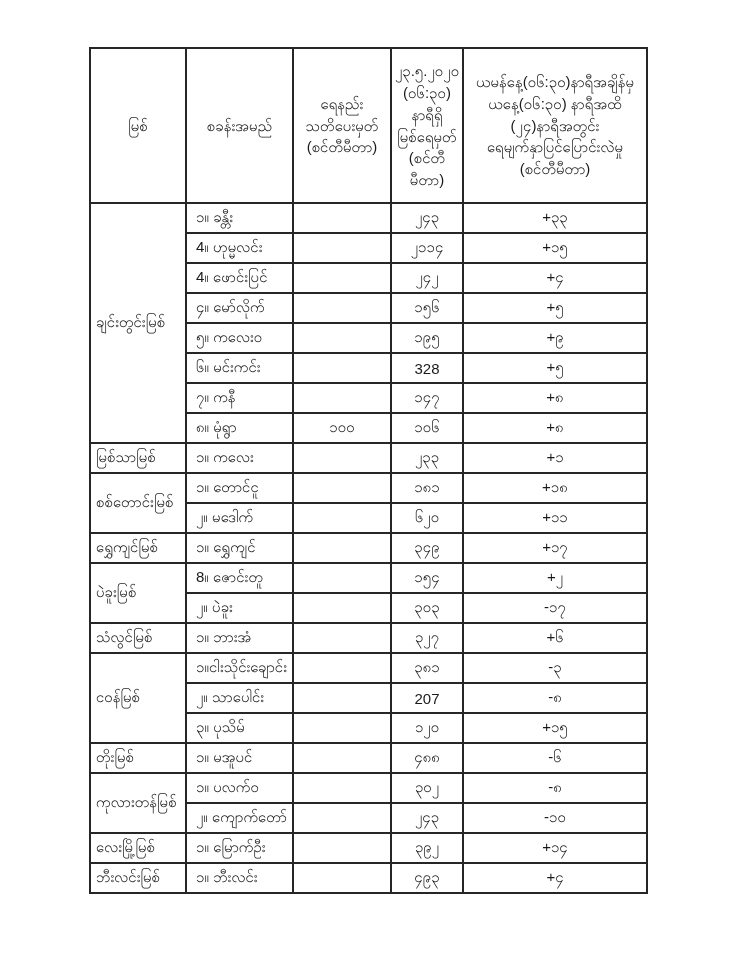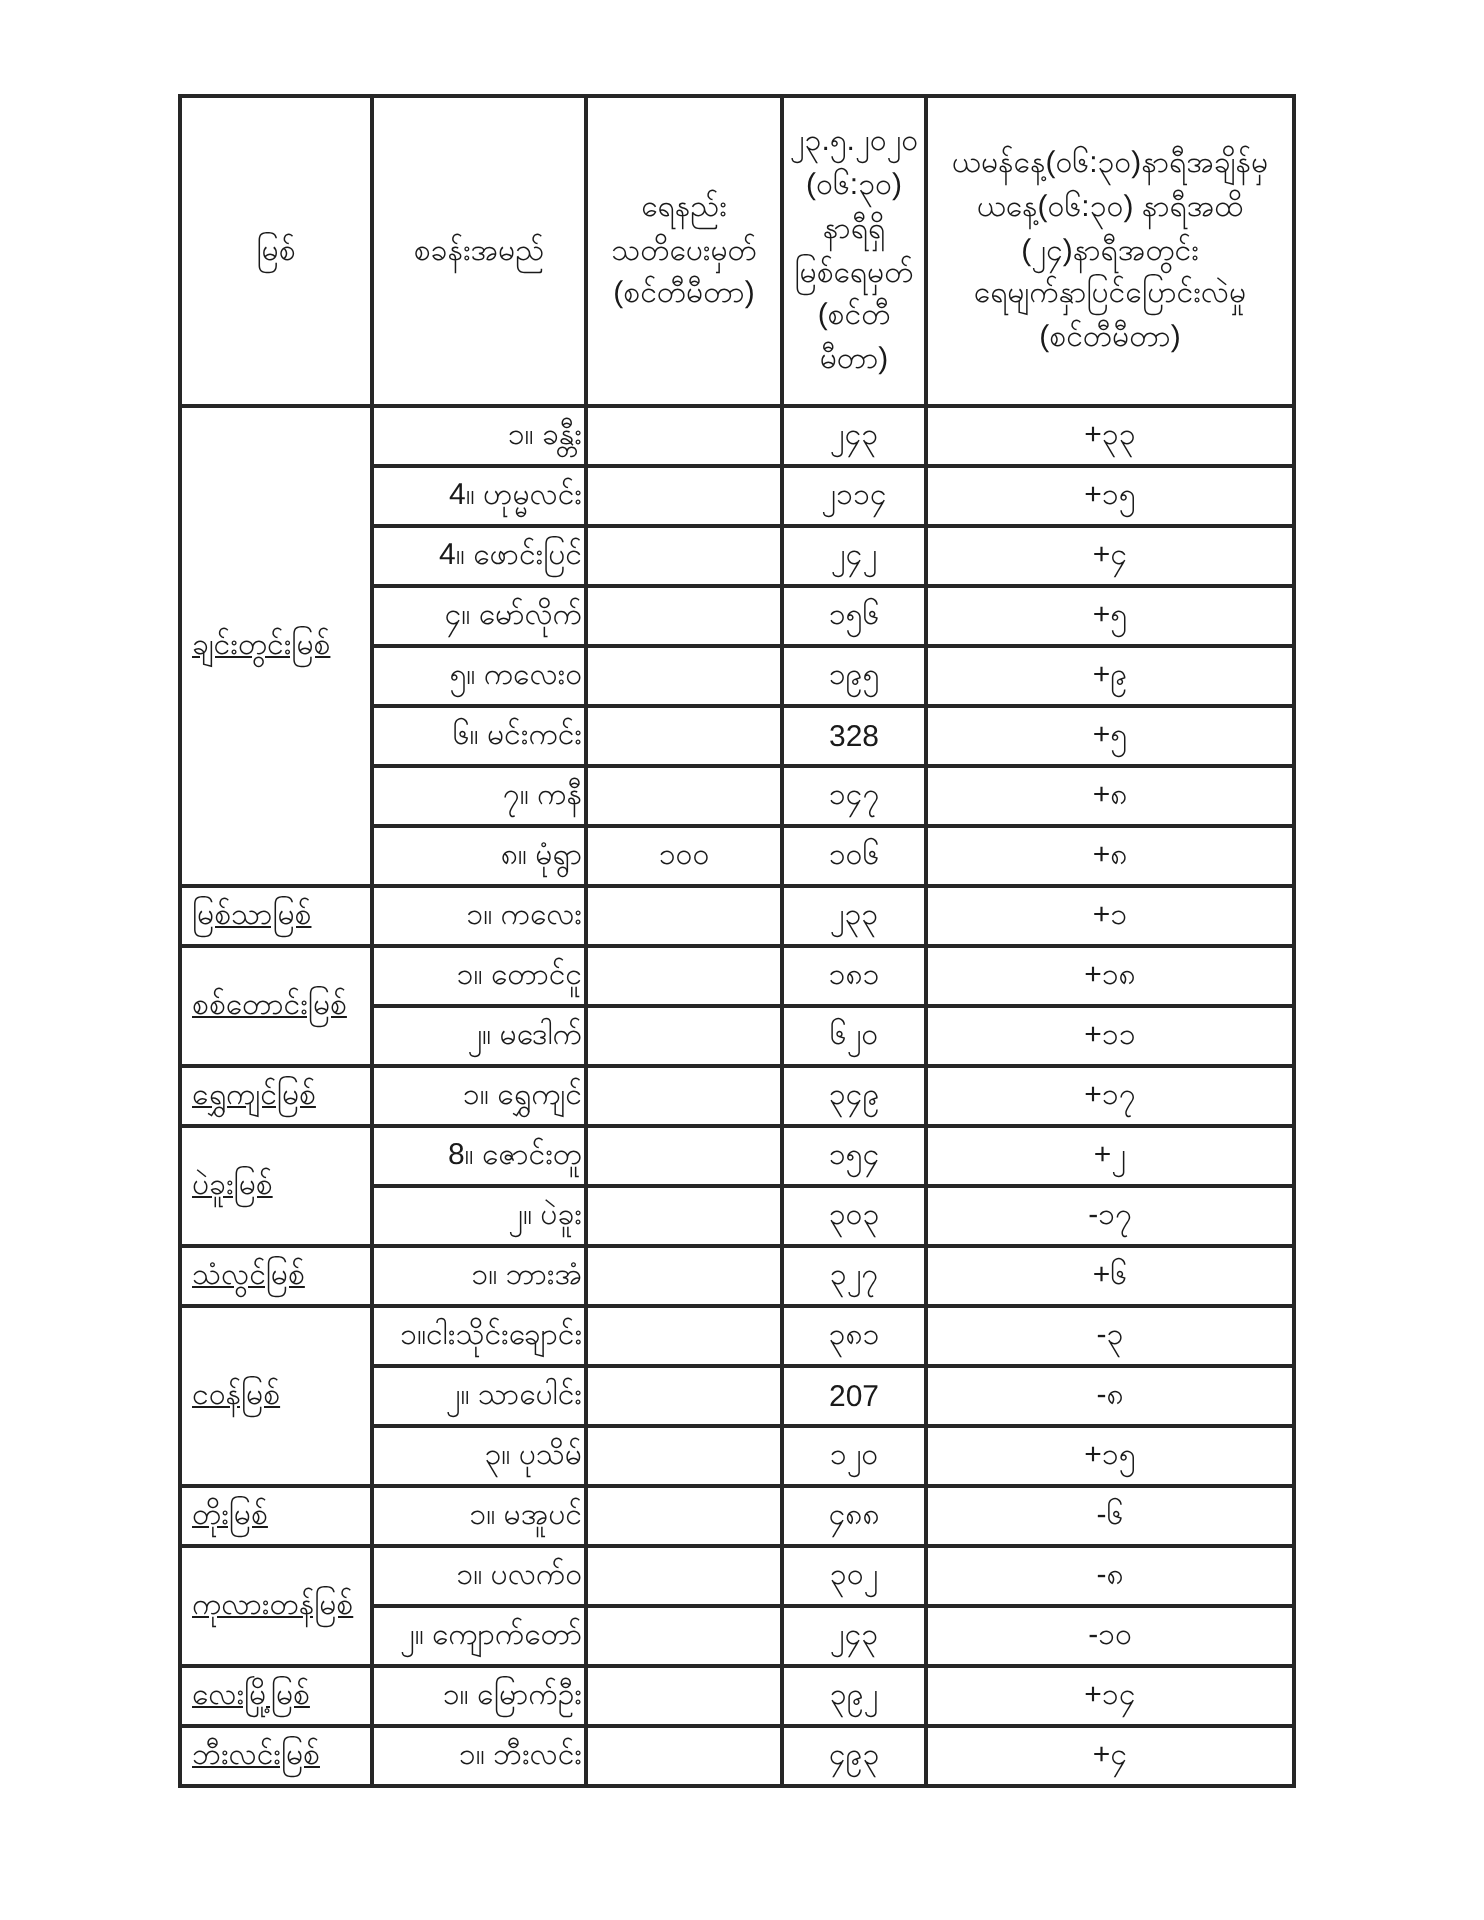--- a/index.html
+++ b/index.html
@@ -30,22 +30,22 @@
     height: 155px;
     vertical-align: middle;
     text-align: center;
     white-space: pre-line;
     font-size: 14px;
     line-height: 1.45;
     padding: 2px 1px;
   }
   tbody tr { height: 30px; }
   tbody td { vertical-align: middle; }
-  td.river   { text-align: left; padding-left: 5px;  font-size: 14.5px; text-decoration: underline; }
-  td.station { text-align: right; padding-left: 9px;  font-size: 14.5px; }
+  td.river   { text-align: left; padding-left: 5px;  font-size: 14.5px; }
+  td.station { text-align: left; padding-left: 9px;  font-size: 14.5px; }
   td.warning, td.level, td.change { text-align: center; }
 </style>
 </head>
 <body>
 
 <div class="page">
   <table class="levels">
     <colgroup>
       <col style="width:96px">
       <col style="width:107px">

